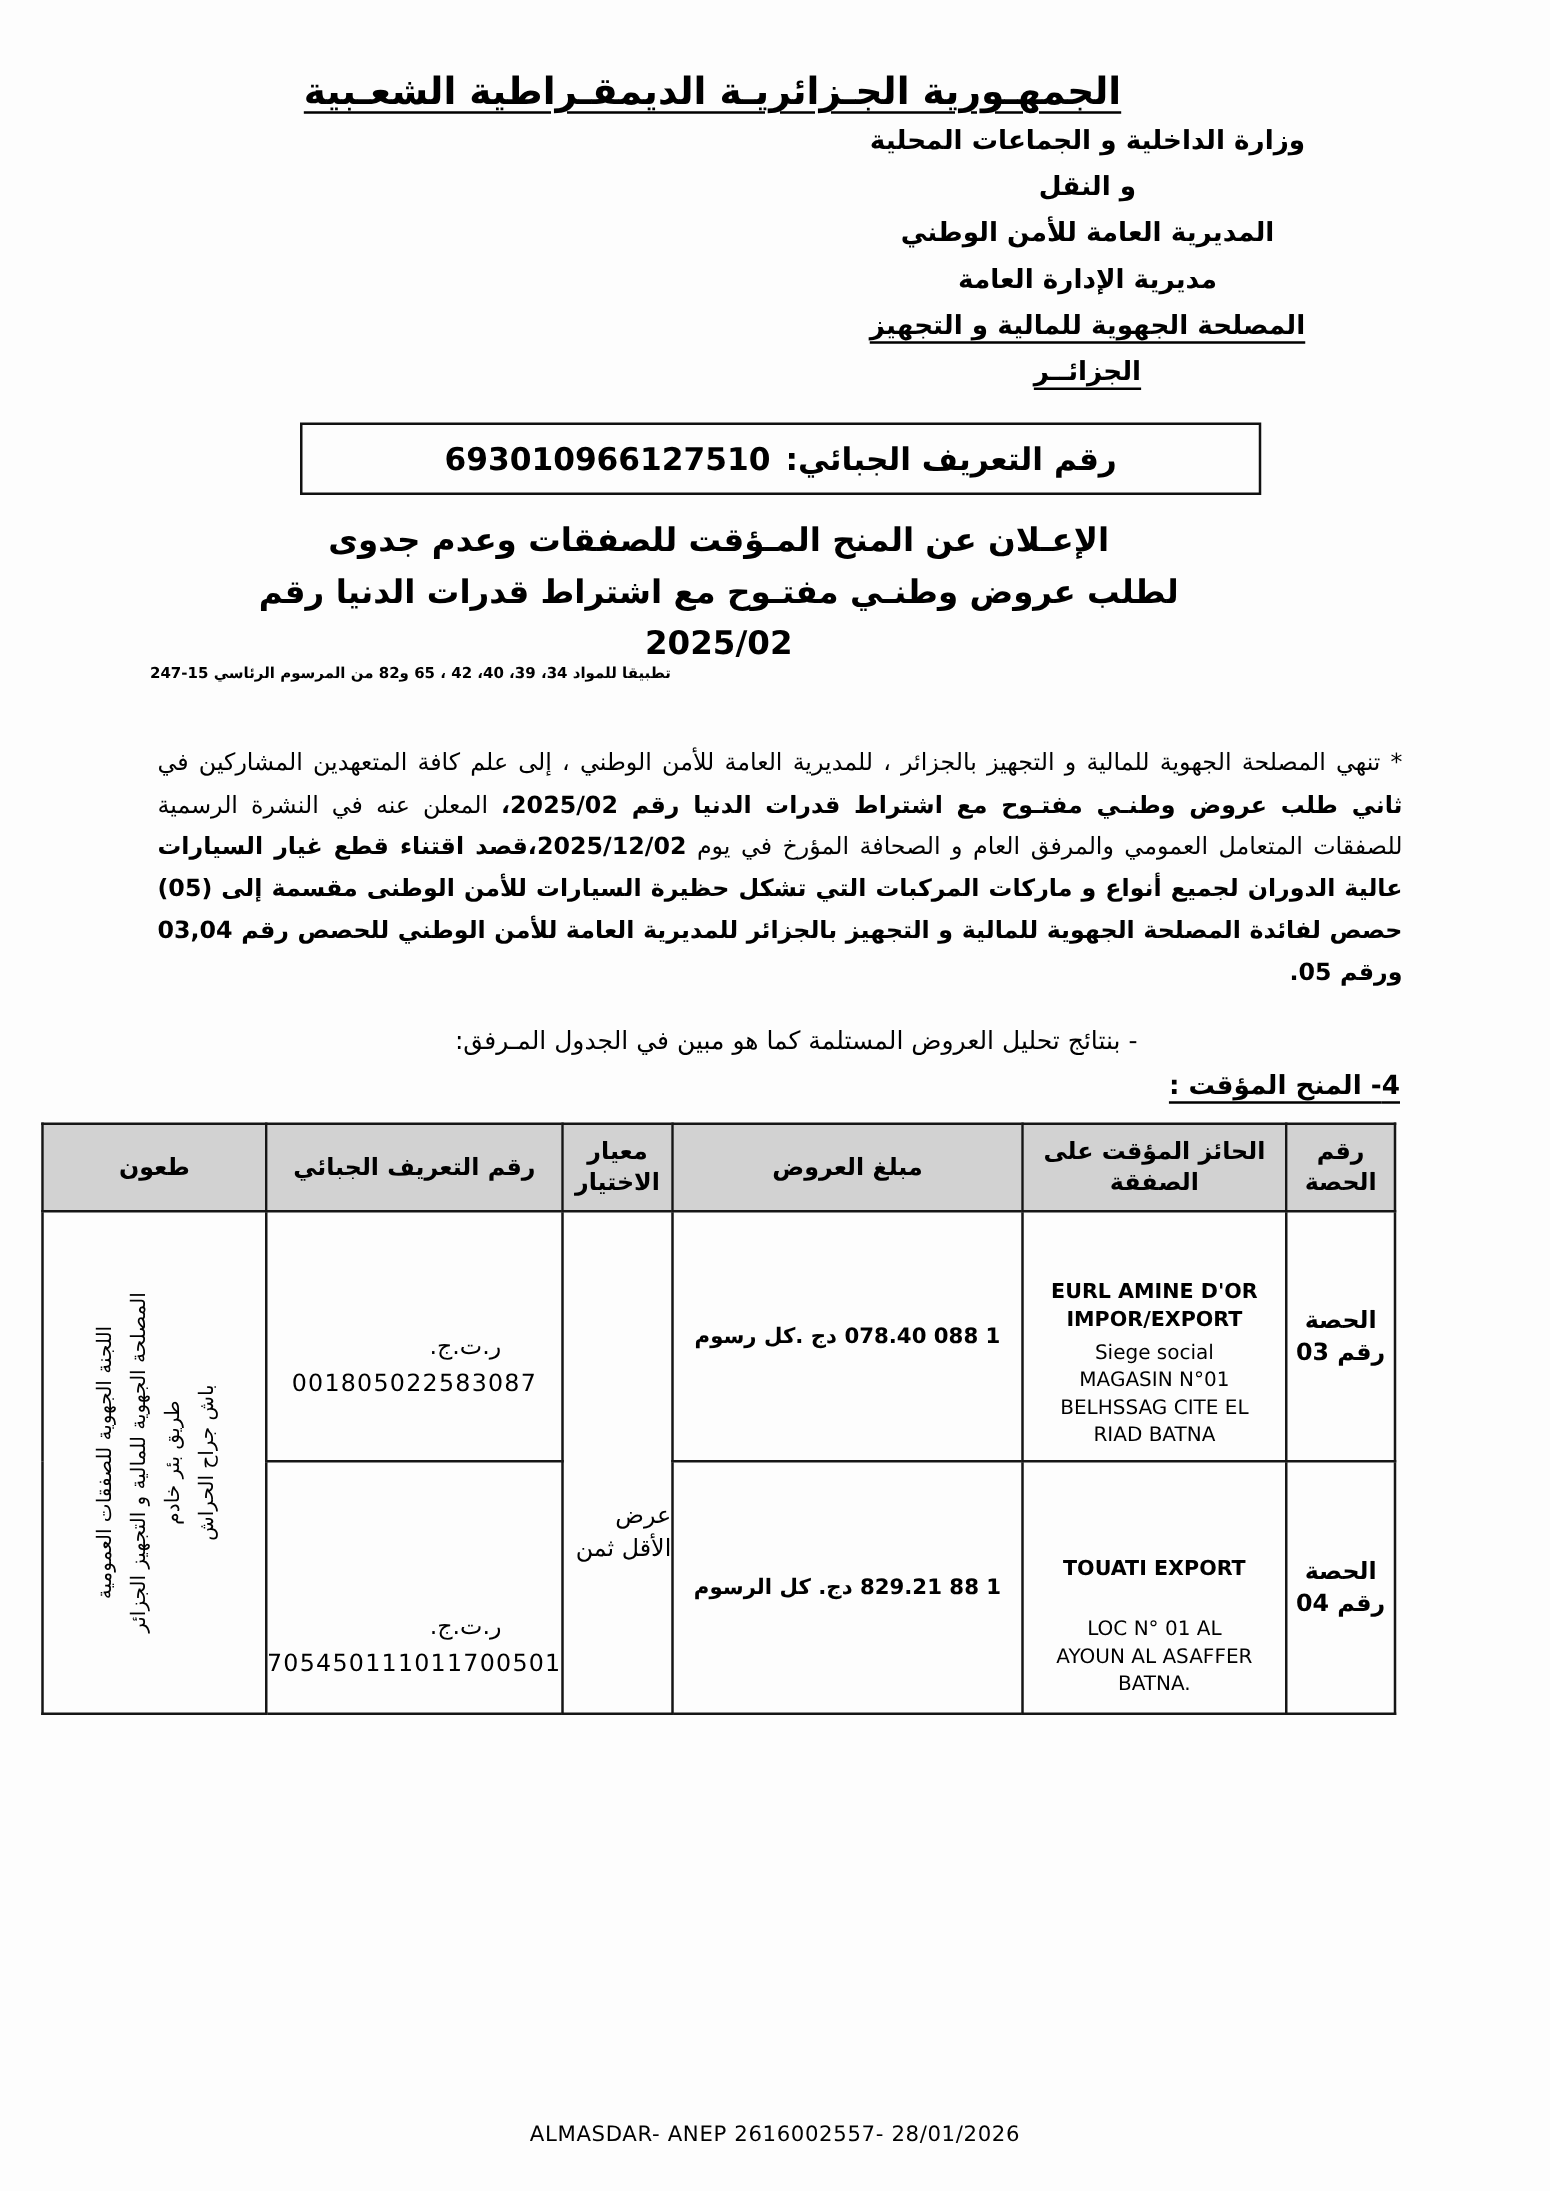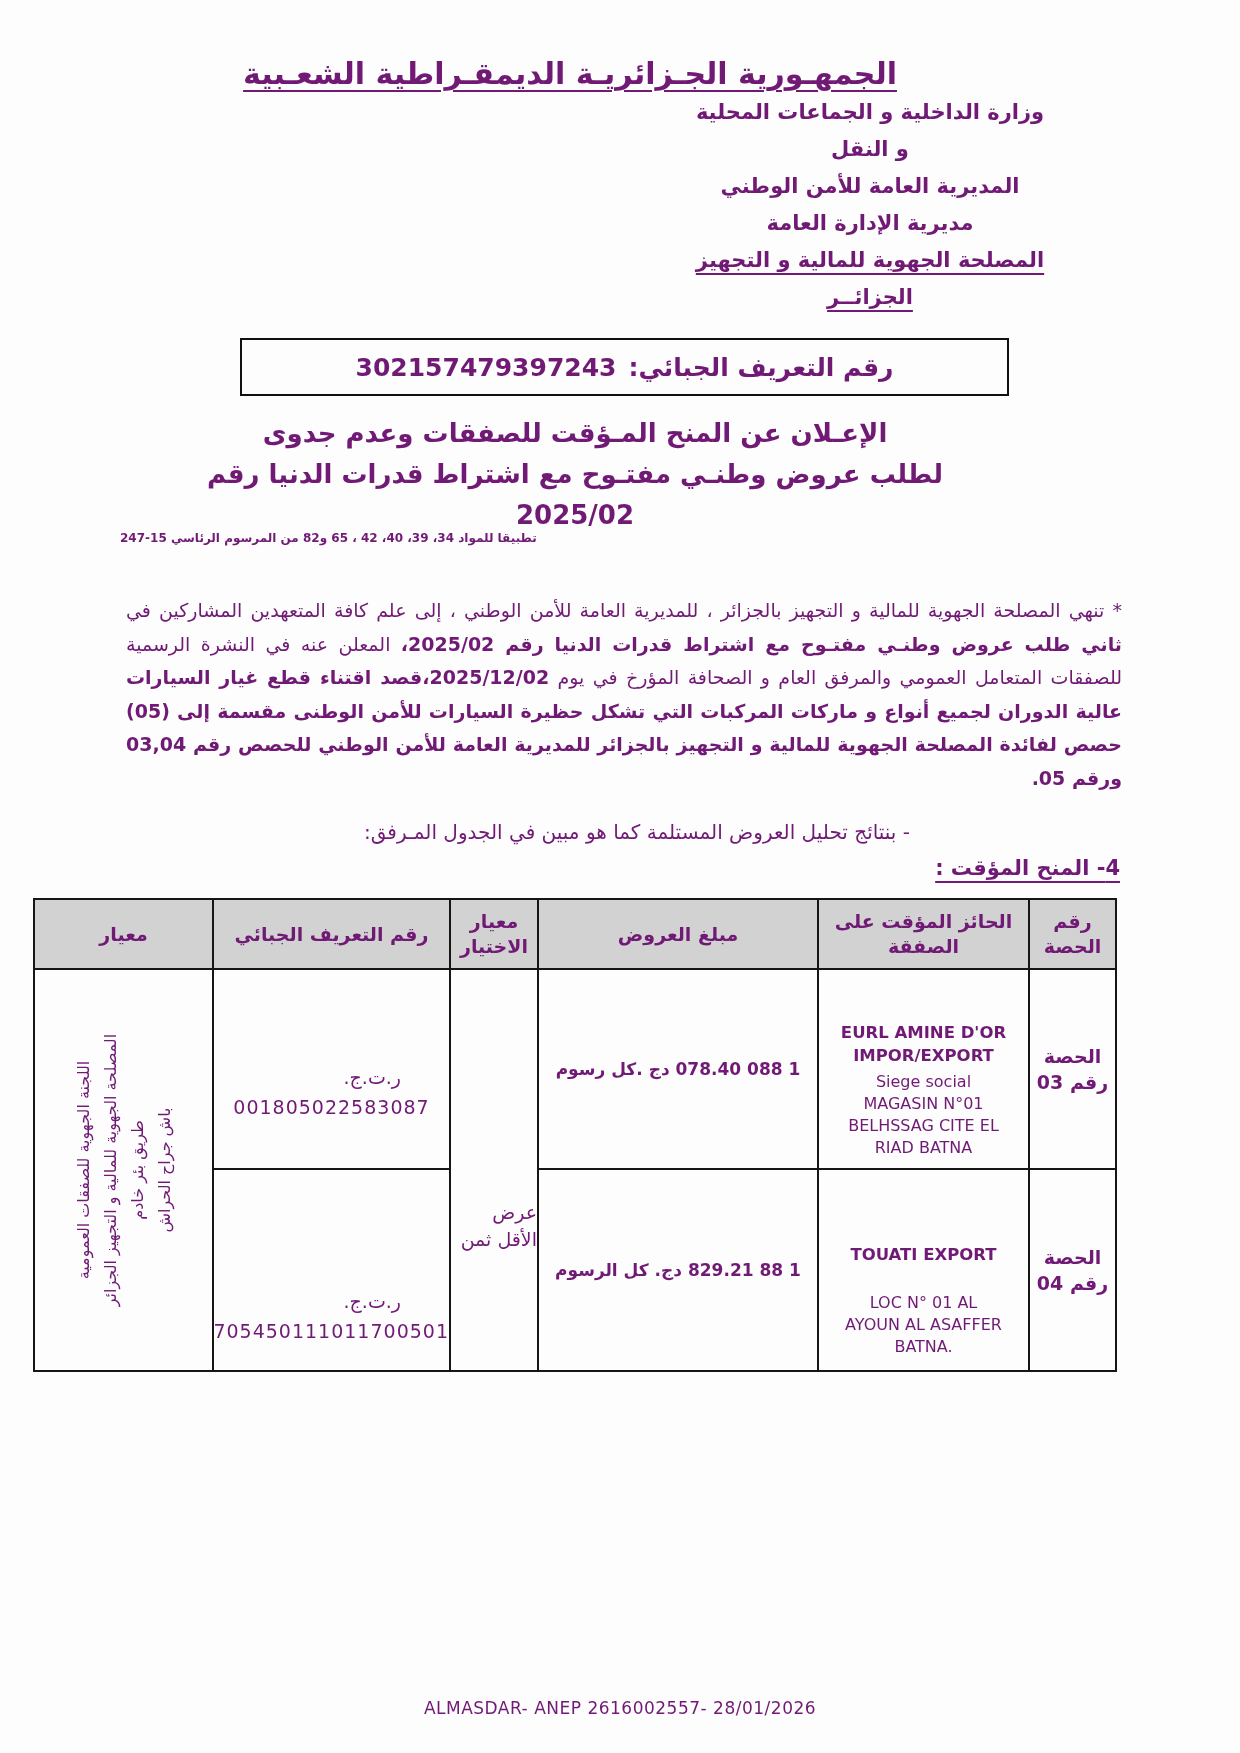--- a/index.html
+++ b/index.html
@@ -1,18 +1,18 @@
 <!DOCTYPE html>
 <html lang="ar" dir="rtl"><head>
 <meta charset="utf-8">
 <style>
   html,body{margin:0;padding:0;background:#e8e8e8;}
   .page{
     position:relative; width:1240px; height:1753px; margin:0 auto;
-    background:#fdfdfd; color:#701a75;
+    background:#fdfdfd; color:#000000;
     font-family:"DejaVu Sans","Liberation Sans",sans-serif;
     direction:rtl; overflow:hidden;
   }
   .abs{position:absolute;}
   .b{font-weight:bold;}
   .u{text-decoration:underline; text-decoration-thickness:2px; text-underline-offset:6px;}
   .center{text-align:center;}
 
   .republic{top:52px; left:240px; width:660px; font-size:30px; line-height:44px;}
   .ministry{top:94px; left:650px; width:440px; font-size:21px; line-height:37px;}
@@ -77,21 +77,21 @@
     <div>و النقل</div>
     <div>المديرية العامة للأمن الوطني</div>
     <div>مديرية الإدارة العامة</div>
     <div class="u">المصلحة الجهوية للمالية و التجهيز</div>
     <div class="u">الجزائــر</div>
   </div>
 
   <div class="abs taxbox">
     <span>رقم التعريف الجبائي:</span>
     <span style="width:12px"></span>
-    <span>302157479397243</span>
+    <span>693010966127510</span>
   </div>
 
   <div class="abs announce center b">
     <div>الإعـلان عن المنح المـؤقت للصفقات وعدم جدوى</div>
     <div>لطلب عروض وطنـي مفتـوح مع اشتراط قدرات الدنيا رقم 2025/02</div>
   </div>
 
   <div class="abs legal b">
     <div>تطبيقا للمواد 34، 39، 40، 42 ، 65 و82 من المرسوم الرئاسي 15-247</div>
   </div>
@@ -115,21 +115,21 @@
         <col style="width:237px">
         <col style="width:179px">
     </colgroup>
     <tbody>
         <tr style="height:70px">
       <th>رقم الحصة</th>
       <th>الحائز المؤقت على الصفقة</th>
       <th>مبلغ العروض</th>
       <th>معيار الاختيار</th>
       <th>رقم التعريف الجبائي</th>
-      <th>معيار</th>
+      <th>طعون</th>
     </tr>
 
     <tr style="height:200px">
       <td class="lot">
         <div>الحصة</div>
         <div>رقم 03</div>
       </td>
       <td class="holder">
         <div class="holder-inner pad-r1h">
           <div class="holder-name">EURL AMINE D'OR IMPOR/EXPORT</div>

